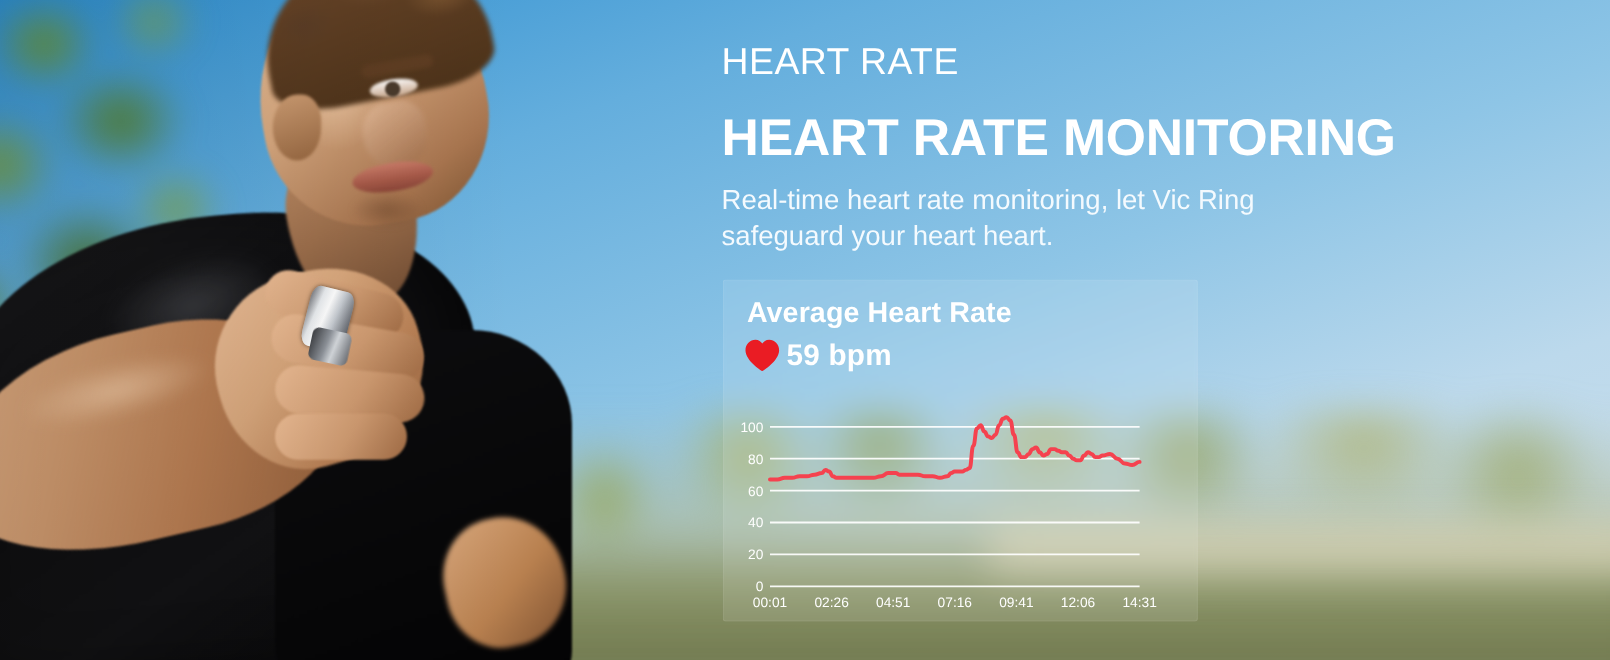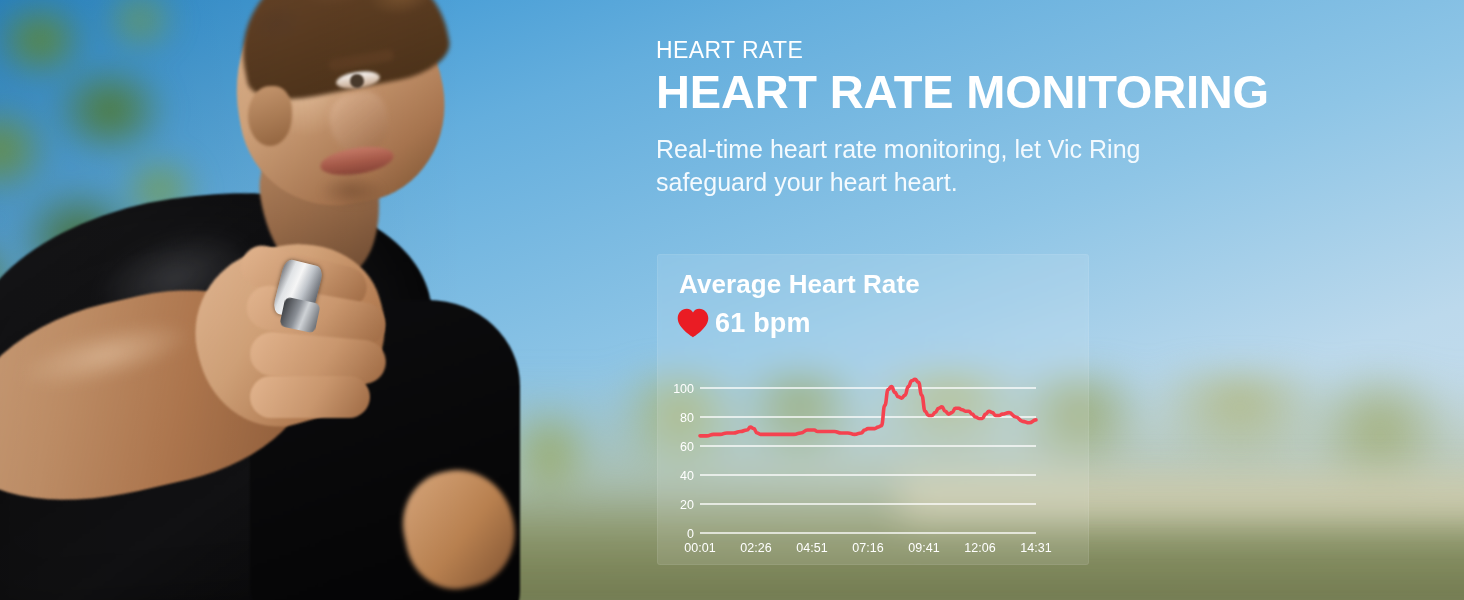--- a/index.html
+++ b/index.html
@@ -211,25 +211,25 @@
     background: linear-gradient(90deg, rgba(0,0,0,.10) 0%, rgba(0,0,0,0) 32%);
     pointer-events: none;
   }
 
   
   .content {
     position: absolute;
     left: 656px; top: 38px; width: 700px;
   }
   .eyebrow {
-    font-size: 23px; line-height: 1.1; font-weight: 400; color: #ffffff;
+    font-size: 34px; line-height: 1.1; font-weight: 400; color: #ffffff;
     letter-spacing: .4px; white-space: nowrap;
   }
   .headline {
-    margin-top: 4px;
+    margin-top: 25px;
     font-size: 47px; line-height: 1.06; font-weight: 700; color: #ffffff;
     letter-spacing: -.2px; white-space: nowrap;
     transform: scaleX(1.0);
   }
   .subcopy {
     margin-top: 16px;
     font-size: 25px; line-height: 1.32; font-weight: 400; color: #f4fafe;
     max-width: 600px;
   }
 
@@ -309,21 +309,21 @@
   </div>
 
   <div class="card">
 
     <div class="card-title">Average Heart Rate</div>
 
     <div class="bpm-row">
       <svg class="heart-icon" viewBox="0 0 32 30" aria-hidden="true">
         <path d="M16 28.5 C16 28.5 1.6 19.9 1.6 10.6 C1.6 5.2 5.6 1.6 10.1 1.6 C13.0 1.6 14.9 3.1 16 5.0 C17.1 3.1 19.0 1.6 21.9 1.6 C26.4 1.6 30.4 5.2 30.4 10.6 C30.4 19.9 16 28.5 16 28.5 Z" fill="#ea1c24"></path>
       </svg>
-      <span class="bpm-value">61 bpm</span>
+      <span class="bpm-value">59 bpm</span>
     </div>
 
     <div class="chart">
       <svg id="hr-svg" width="396" height="190" viewBox="0 0 396 190">
         <g id="grid-group">
             <line x1="42" x2="378" y1="160" y2="160" class="gridline"></line>
             <line x1="42" x2="378" y1="131" y2="131" class="gridline"></line>
             <line x1="42" x2="378" y1="102" y2="102" class="gridline"></line>
             <line x1="42" x2="378" y1="73" y2="73" class="gridline"></line>
             <line x1="42" x2="378" y1="44" y2="44" class="gridline"></line>

